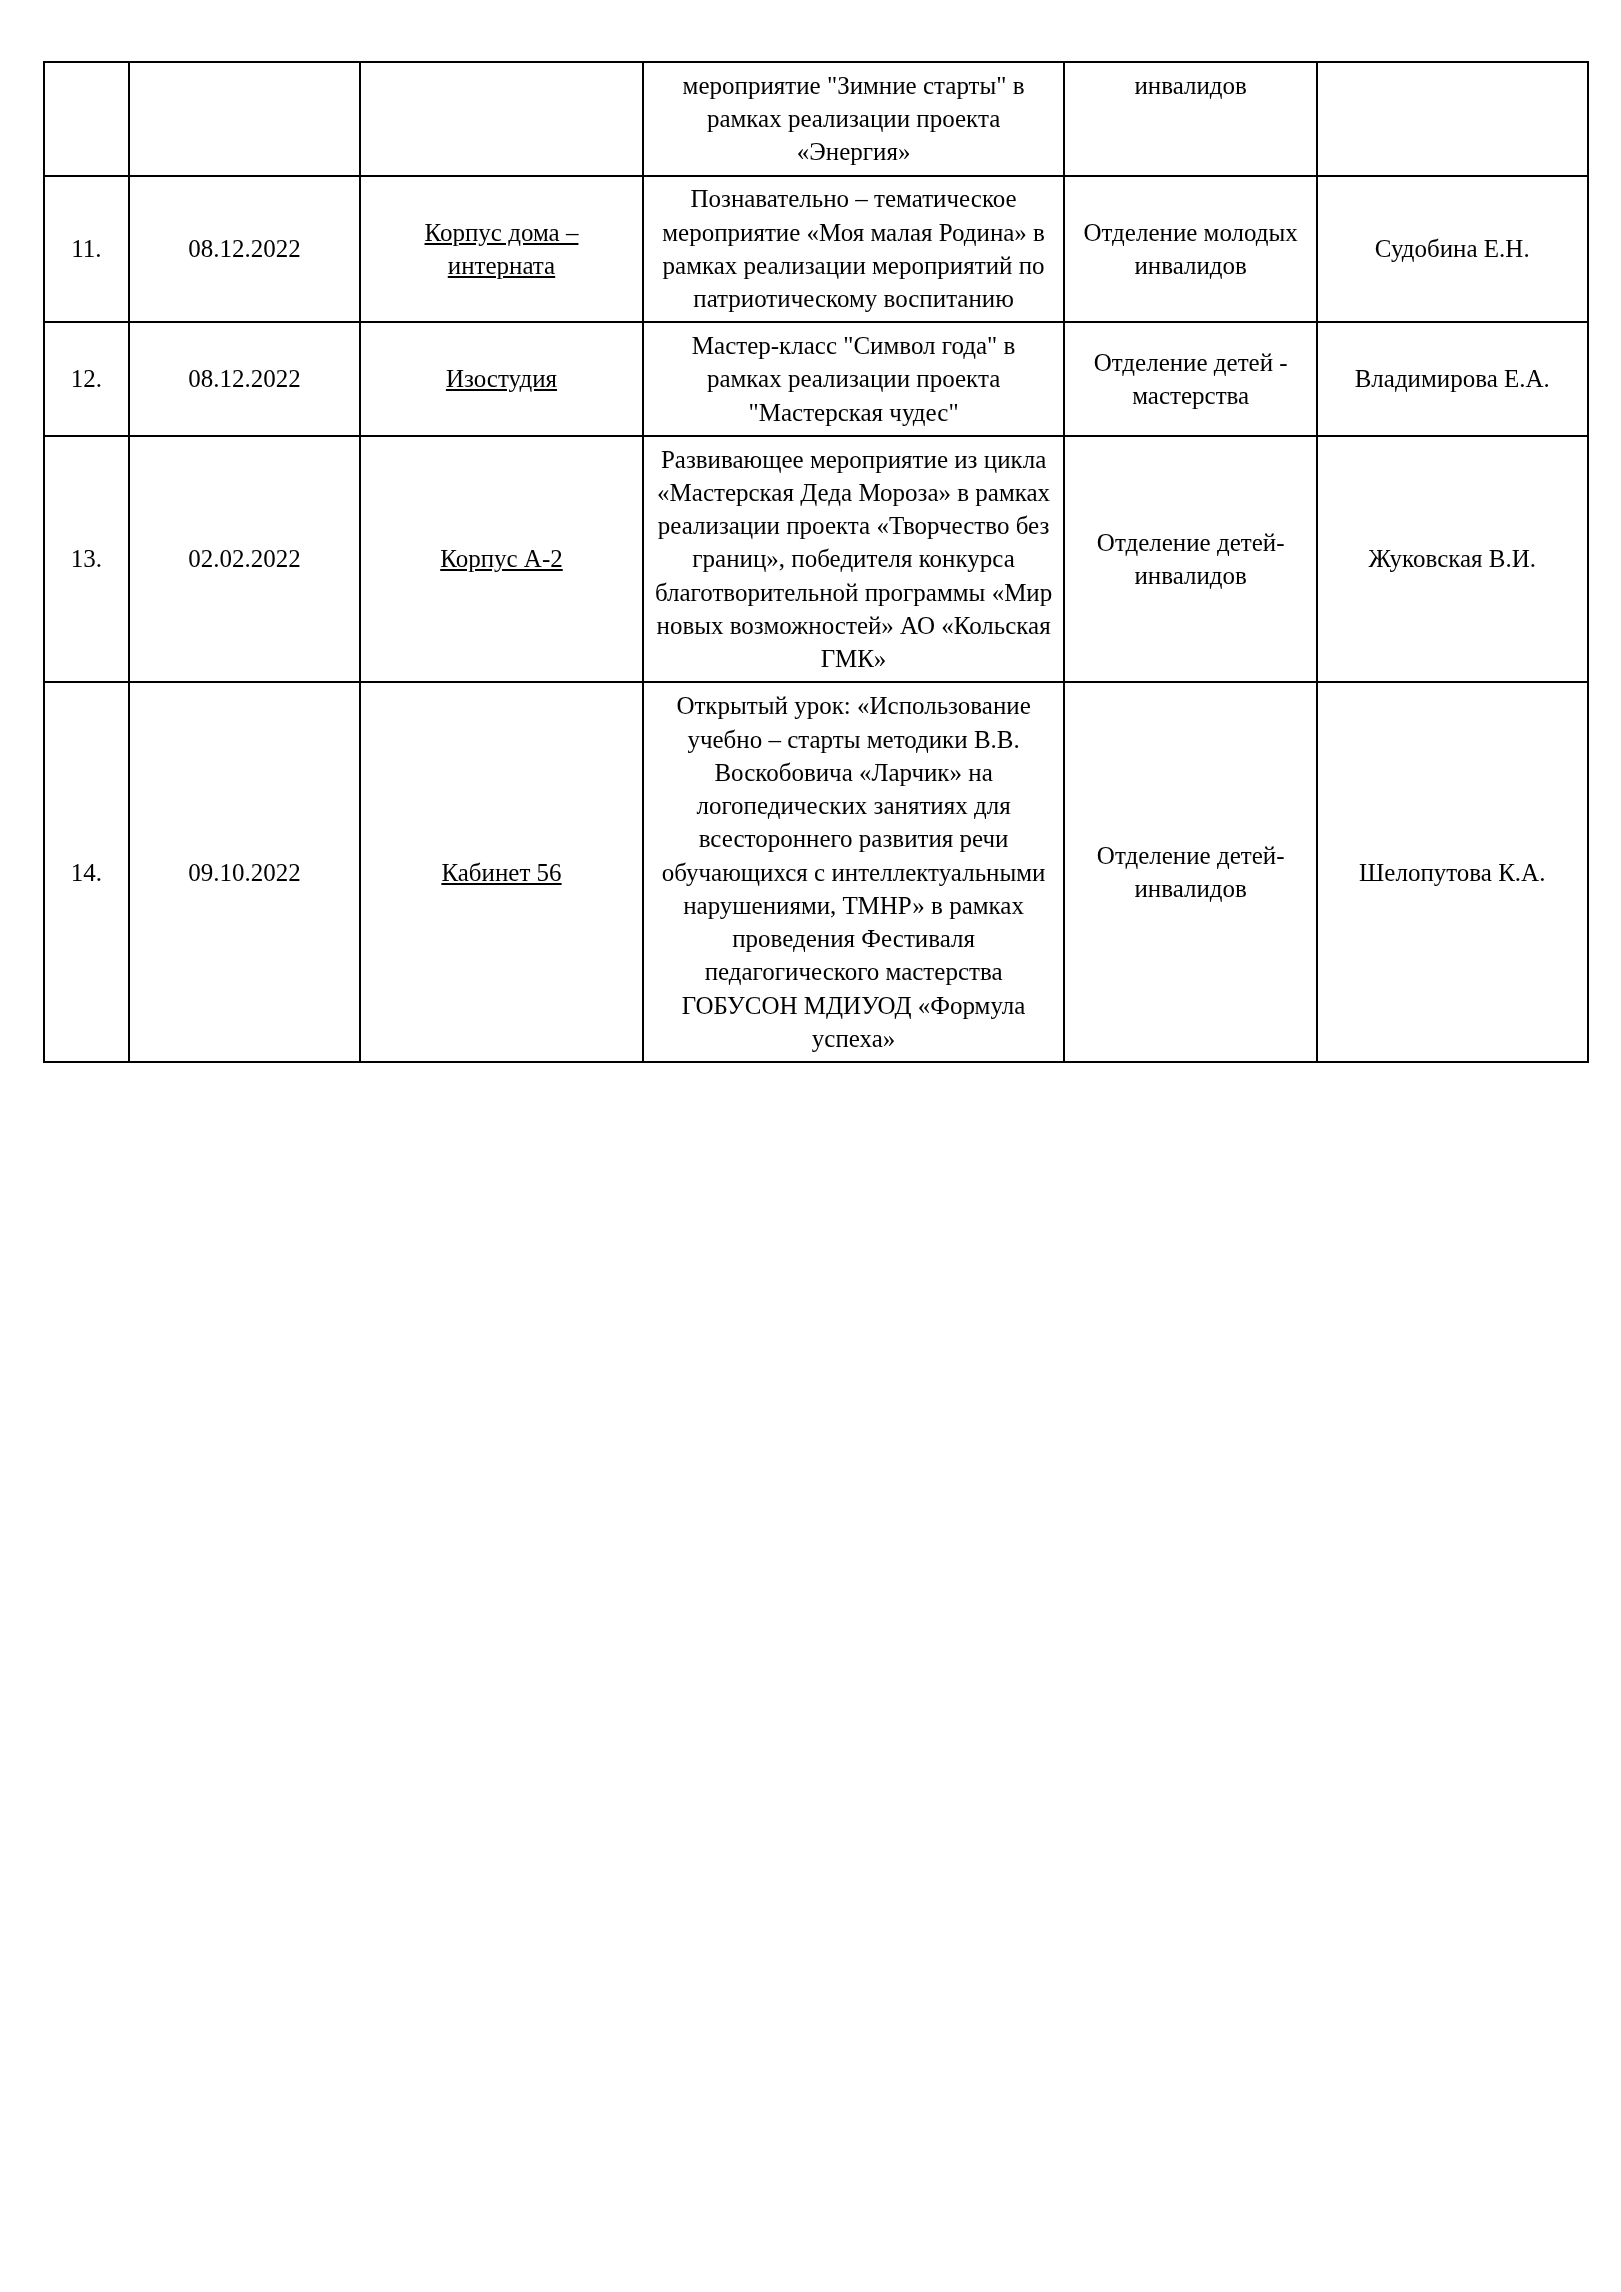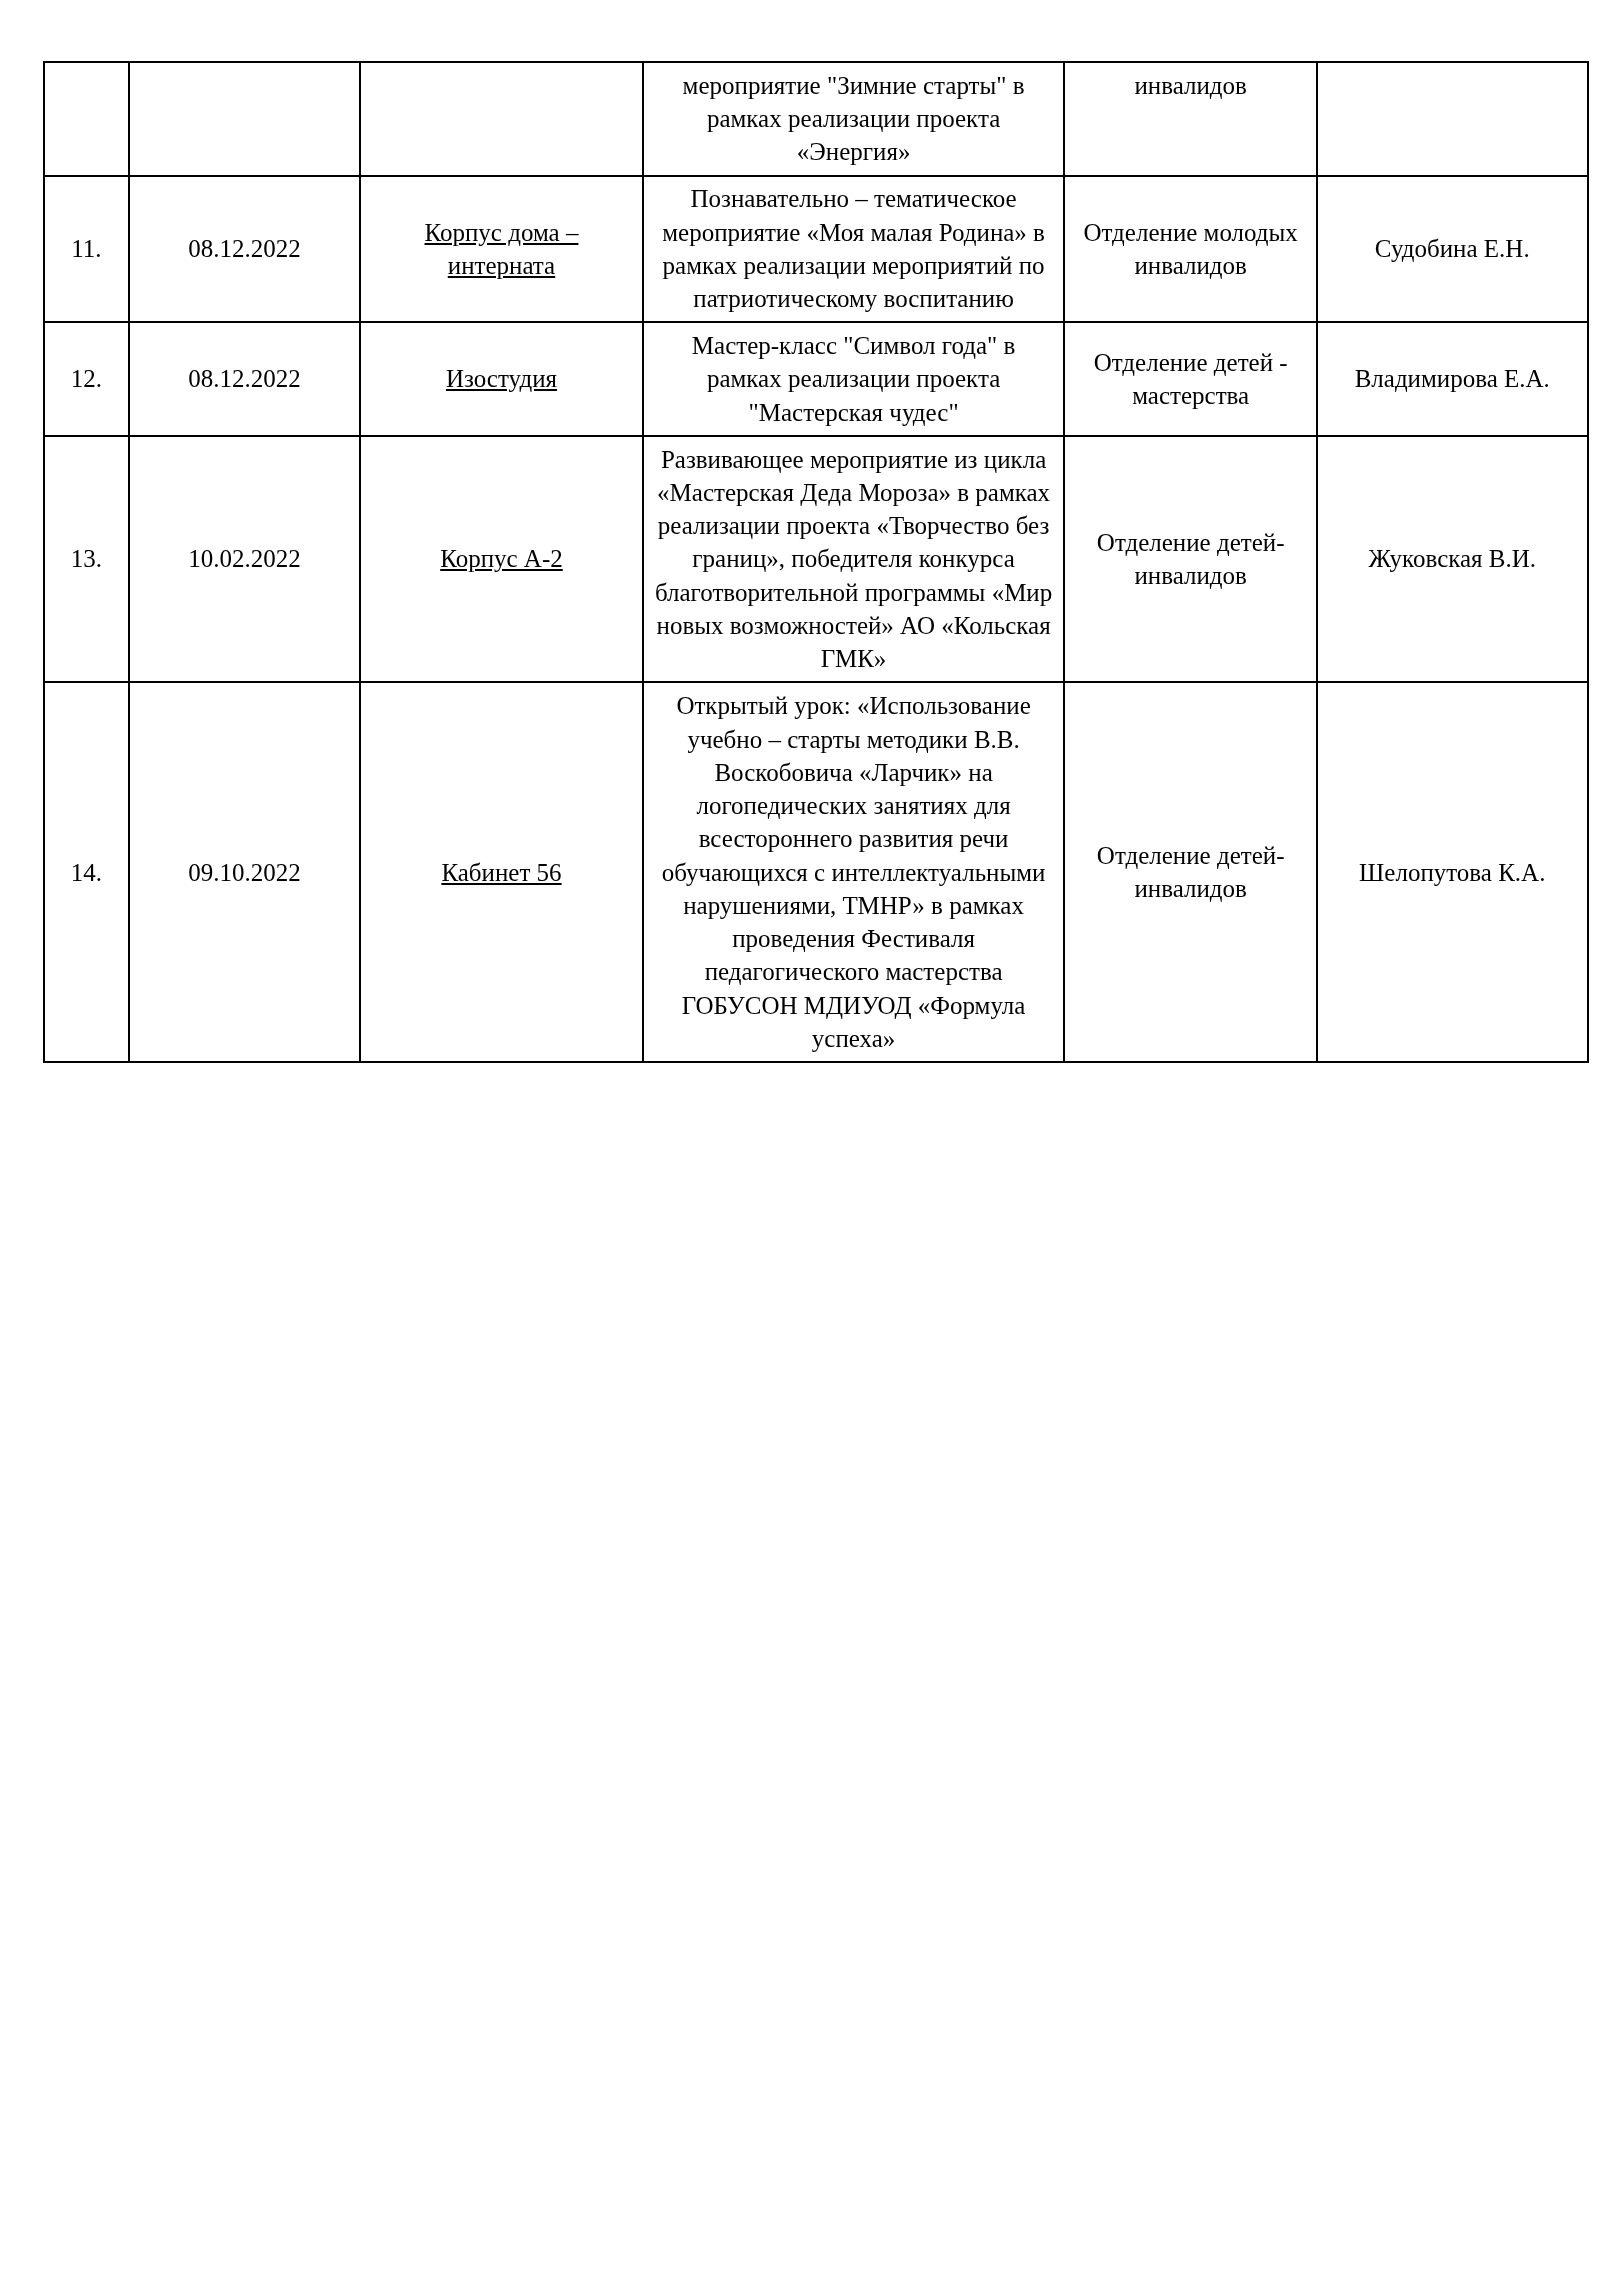--- a/index.html
+++ b/index.html
@@ -82,21 +82,21 @@
         <td class="c-num">12.</td>
         <td class="c-date">08.12.2022</td>
         <td class="c-place">Изостудия</td>
         <td class="c-event">Мастер-класс "Символ года" в рамках реализации проекта "Мастерская чудес"</td>
         <td class="c-dept">Отделение детей - мастерства</td>
         <td class="c-person">Владимирова Е.А.</td>
       </tr>
 
       <tr>
         <td class="c-num">13.</td>
-        <td class="c-date">10.02.2022</td>
+        <td class="c-date">02.02.2022</td>
         <td class="c-place">Корпус А-2</td>
         <td class="c-event">Развивающее мероприятие из цикла «Мастерская Деда Мороза» в рамках реализации проекта «Творчество без границ», победителя конкурса благотворительной программы «Мир новых возможностей» АО «Кольская ГМК»</td>
         <td class="c-dept">Отделение детей-инвалидов</td>
         <td class="c-person">Жуковская В.И.</td>
       </tr>
 
       <tr>
         <td class="c-num">14.</td>
         <td class="c-date">09.10.2022</td>
         <td class="c-place">Кабинет 56</td>

